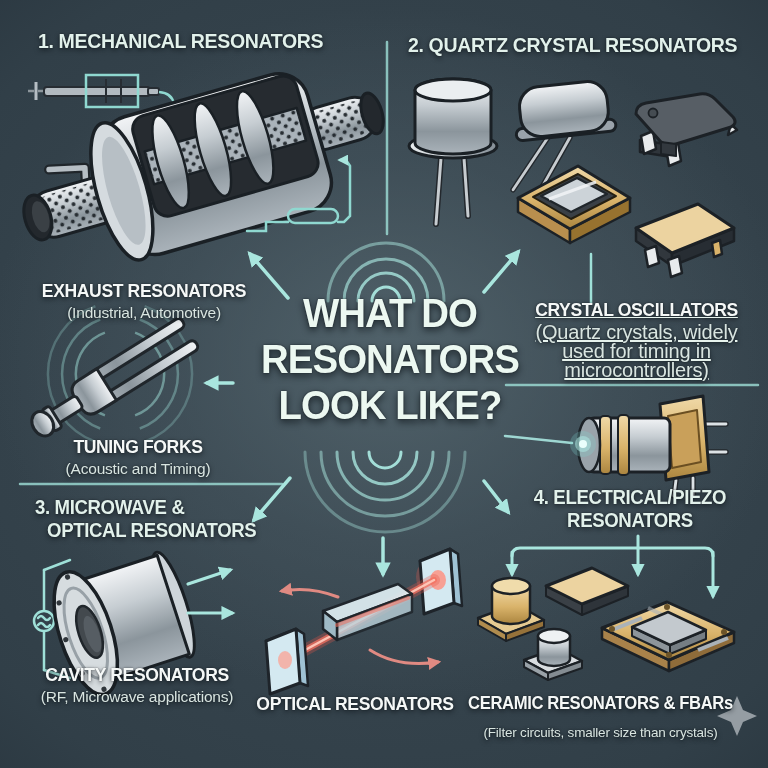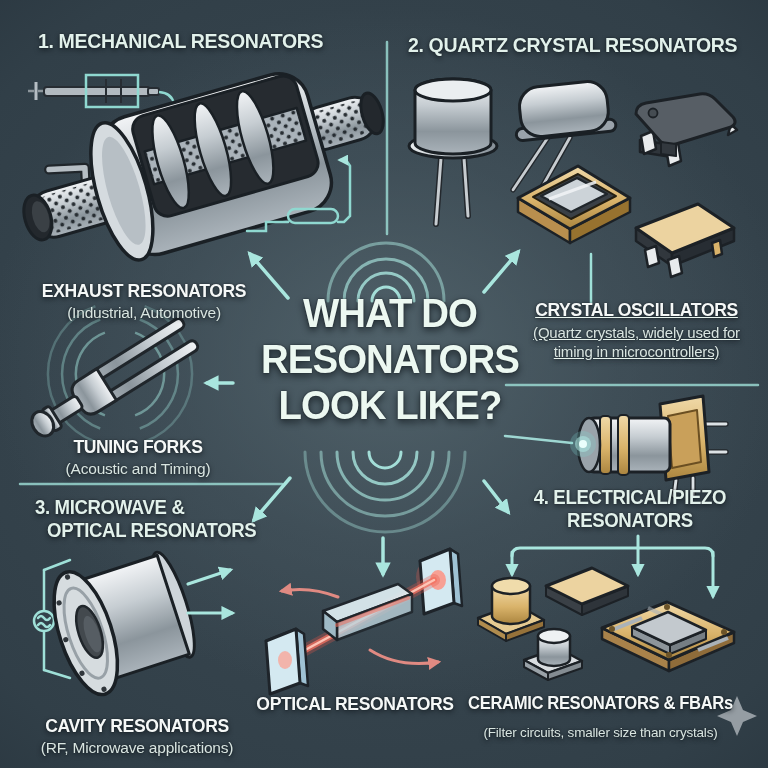--- a/index.html
+++ b/index.html
@@ -14,26 +14,26 @@
   .txt{position:absolute;color:#e7f3ed;text-shadow:0 2px 5px rgba(8,14,18,.65),0 0 2px rgba(8,14,18,.5);}
   .num-title{font-weight:bold;font-size:21px;letter-spacing:-.4px;color:#e2f1eb;transform:scaleX(.93);transform-origin:left top;white-space:nowrap;}
   .lbl-block{text-align:center;}
   .lbl{font-weight:bold;font-size:18.5px;letter-spacing:-.4px;color:#f5f8f7;transform:scaleX(.95);transform-origin:center top;white-space:nowrap;}
   .sub{font-size:15.5px;color:#d9e5e1;margin-top:2px;letter-spacing:-.2px;}
   #center-title{left:238px;top:290px;width:304px;text-align:center;font-weight:bold;font-size:40px;line-height:46px;letter-spacing:-1px;color:#ecf8f1;transform:scaleX(.96);transform-origin:center top;text-shadow:0 3px 8px rgba(8,14,18,.7),0 0 2px rgba(8,14,18,.6);}
   #title-1{left:38px;top:29px;}
   #title-2{left:408px;top:33px;}
   #block-exhaust{left:24px;top:262px;width:240px;margin-top:18px;}
   #block-crystal-osc{left:524px;top:299px;width:225px;text-decoration:underline;}
-  #block-crystal-osc .sub{font-size:15px;line-height:19px;}
+  #block-crystal-osc .sub{font-size:20px;line-height:19px;}
   #block-tuning{left:27px;top:436px;width:222px;}
   #title-3{left:35px;top:496px;font-weight:bold;font-size:20px;letter-spacing:-.4px;color:#e2f1eb;transform:scaleX(.93);transform-origin:left top;line-height:23px;}
   #title-3 .l2{padding-left:13px;}
   #title-4{left:515px;top:486px;width:230px;text-align:center;font-weight:bold;font-size:20px;letter-spacing:-.4px;color:#e2f1eb;transform:scaleX(.93);transform-origin:center top;line-height:23px;}
-  #block-cavity{left:17px;top:715px;width:240px;}
+  #block-cavity{left:17px;top:664px;width:240px;}
   #block-optical{left:245px;top:693px;width:220px;}
   #block-ceramic{left:448px;top:693px;width:305px;}
   #block-ceramic .lbl{font-size:17.5px;}
   #block-ceramic .sub{font-size:13.5px;margin-top:11px;}
 </style>
 </head>
 <body>
 
 <div id="poster">
 

